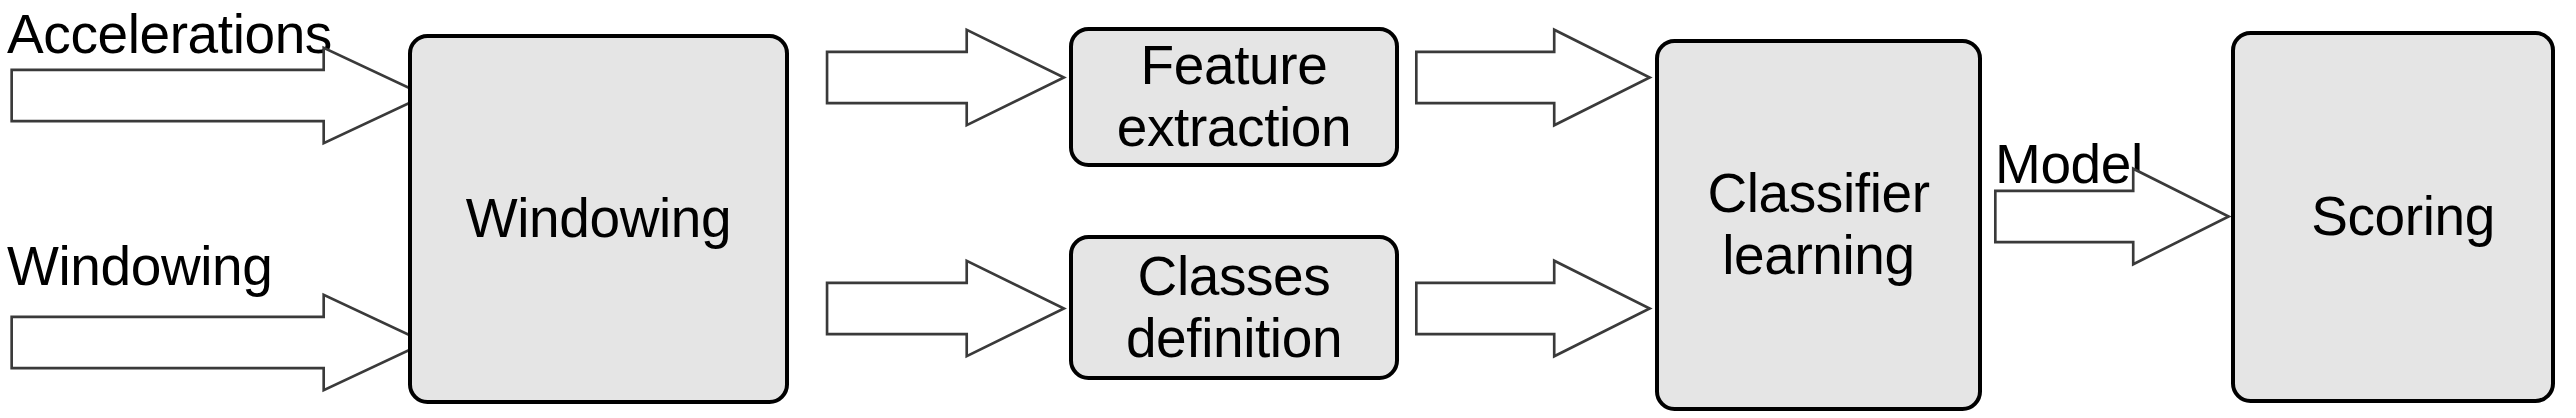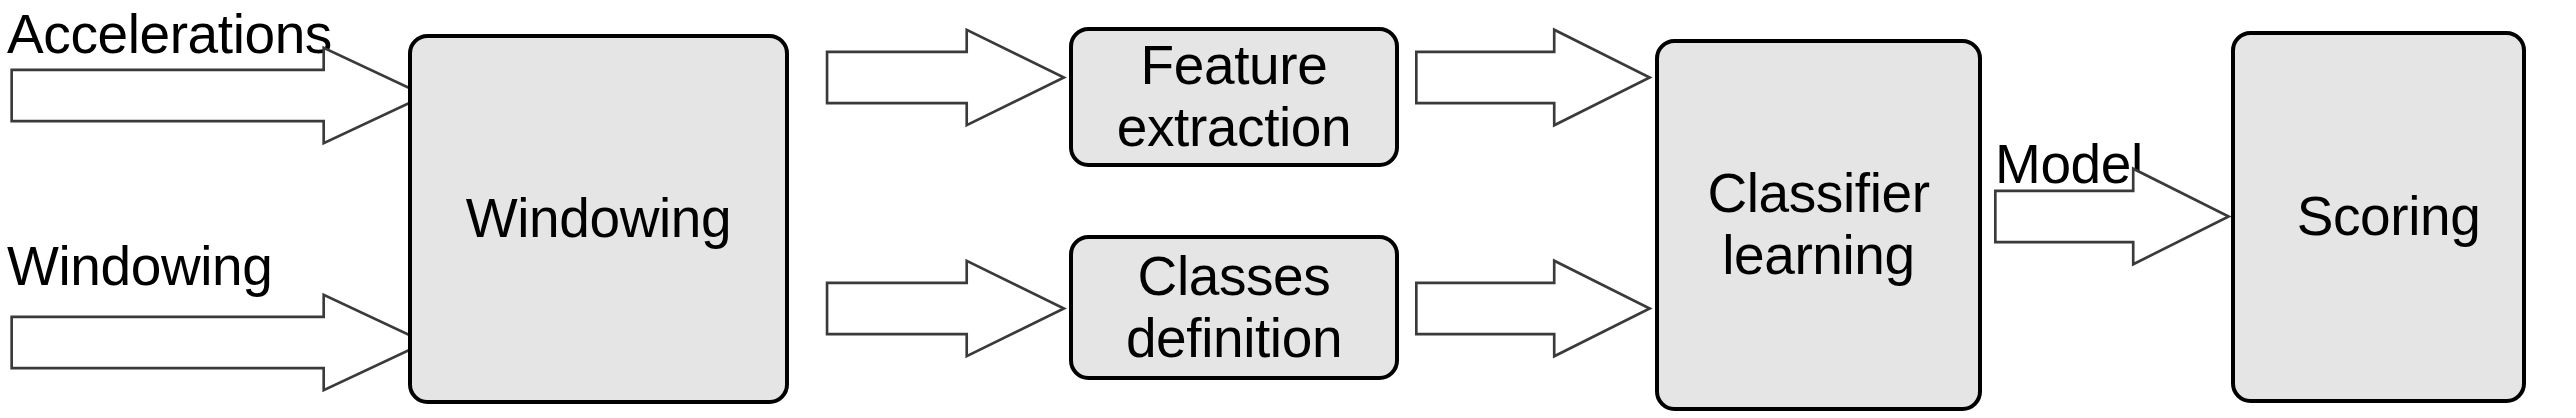--- a/index.html
+++ b/index.html
@@ -131,18 +131,18 @@
   </div>
 
   <div class="flow-label" style="left:1995px; top:137px;">Model</div>
 
   <div class="arrow-wrap" style="left:1993px; top:167px;">
     <svg width="238" height="99" viewBox="0 0 268 112">
       <polygon class="arrow-body" points="2,27 158,27 158,2 266,56 158,110 158,85 2,85"></polygon>
     </svg>
   </div>
 
-  <div class="proc-box" style="left:2231px; top:31px; width:295px; height:372px;padding-left:20px;">
+  <div class="proc-box" style="left:2231px; top:31px; width:324px; height:372px;padding-left:20px;">
     <span class="proc-label">Scoring</span>
   </div>
 
 </div>
 
 
 </body></html>

